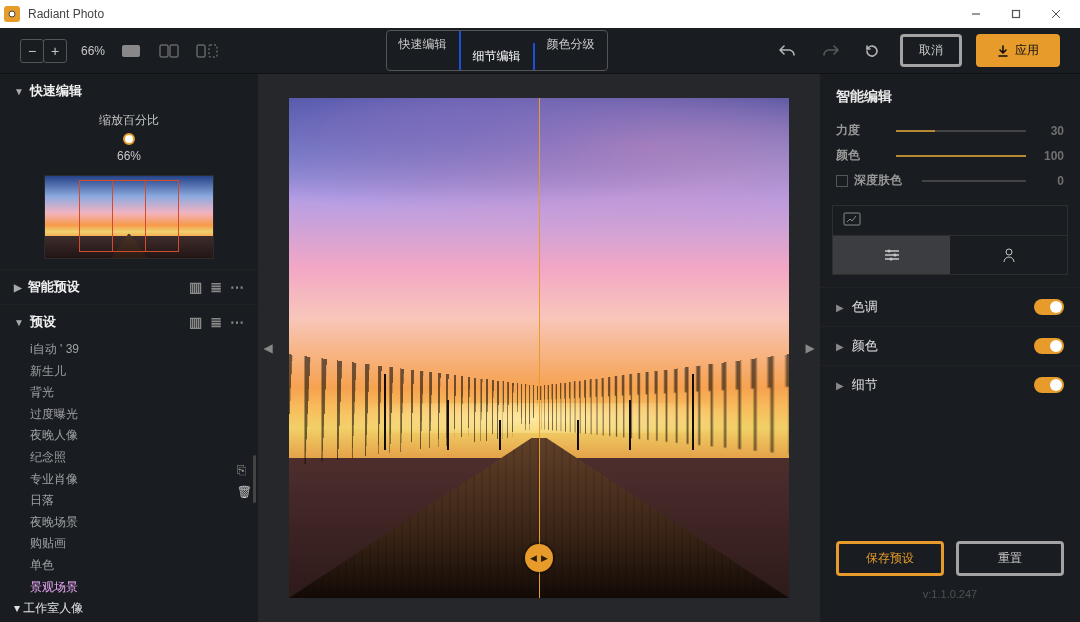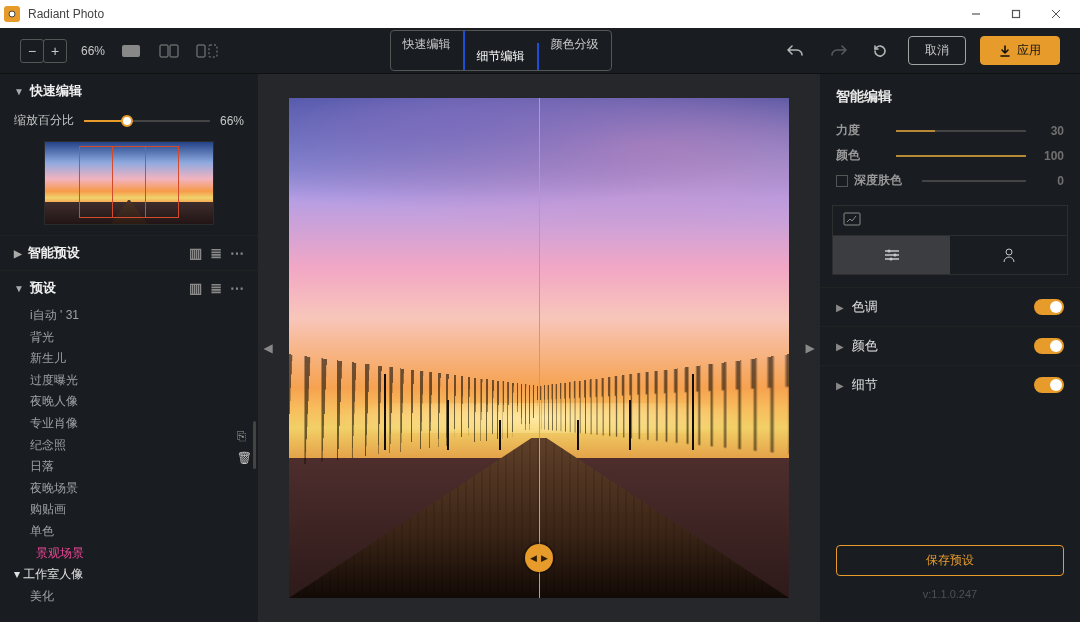--- a/index.html
+++ b/index.html
@@ -20,51 +20,51 @@
   .sqbtn    { width:24px; height:24px; border:1px solid #555; color:#c8c8c8; display:flex; align-items:center; justify-content:center; background:transparent; border-radius:3px; cursor:pointer; font-size:14px; }
   .sqbtn + .sqbtn { margin-left:-1px; }
   .zoom-lbl { margin-left:14px; color:#c8c8c8; }
   .view-ico { width:24px; height:20px; color:#888; display:flex; align-items:center; justify-content:center; }
   .seg      { display:flex; border:1px solid #555; border-radius:4px; overflow:hidden; margin:0 auto; }
   .seg-item { padding:5px 12px; font-size:12px; color:#ccc; border-right:2px solid #1d4ed8; cursor:pointer; }
   .seg-item:last-child { border-right:none; }
   .seg-item.active { color:#fff;margin-top:12px; }
   .spacer   { flex:1; }
   .icobtn   { width:28px; height:28px; color:#b5b5b5; display:flex; align-items:center; justify-content:center; cursor:pointer; }
-  .btn      { border:1px solid #a3a3a3; color:#c8c8c8; padding:5px 16px; border-radius:4px; background:transparent; cursor:pointer; font-size:12px; }
+  .btn      { border:3px solid #a3a3a3; color:#c8c8c8; padding:5px 16px; border-radius:4px; background:transparent; cursor:pointer; font-size:12px; }
   .btn.primary { background:#e79b2b; color:#111; border-color:#e79b2b; font-weight:500; display:flex; align-items:center; gap:6px; padding:5px 18px; }
 
   
   .main     { flex:1; display:flex; min-height:0; }
   .left     { width:258px; background:#191c20; display:flex; flex-direction:column; overflow:hidden; }
   .panel-h  { display:flex; align-items:center; padding:8px 14px; color:#f0f0f0; font-size:13px; font-weight:600; }
   .panel-h .arrow { margin-right:6px; color:#aaa; font-size:10px; }
   .panel-h .hicons { margin-left:auto; display:flex; gap:8px; color:#888; font-size:14px; }
 
-  .zoom-row { display:flex; align-items:center; padding:4px 14px 10px; gap:10px; }
+  .zoom-row { display:flex; align-items:center; padding:4px 14px 10px; gap:10px;flex-direction:column; }
   .slider   { flex:1; position:relative; height:14px; }
   .slider .track { position:absolute; top:50%; left:0; right:0; height:2px; background:#444; transform:translateY(-50%); }
   .slider .fill  { position:absolute; top:50%; left:0; height:2px; background:#e79b2b; transform:translateY(-50%); }
   .slider .knob  { position:absolute; top:50%; width:12px; height:12px; border-radius:50%; background:#fff; border:2px solid #e79b2b; transform:translate(-50%,-50%); }
 
   .thumb    { margin:2px 44px 10px; position:relative; height:84px; border:1px solid #2b2b2b; overflow:hidden; }
   .thumb .sky      { position:absolute; inset:0; background:linear-gradient(180deg,#244287 0%, #8da9df 25%, #f2b3c0 45%, #f79a4a 60%, #efd26c 68%, #f7a851 74%, #864537 90%); }
   .thumb .sea      { position:absolute; left:0; right:0; bottom:0; height:22px; background:linear-gradient(180deg,#3f2d2d 0%, #221515 100%); }
   .thumb .deck     { position:absolute; left:39%; right:39%; bottom:0; height:24px; background:linear-gradient(180deg,#4d3528 0%, #2b1b13 100%); clip-path:polygon(48% 0,52% 0,100% 100%,0 100%); }
   .thumb .crop     { position:absolute; left:34px; top:4px; right:34px; bottom:6px; border:1px solid #d14b2c; }
   .thumb .crop::before { content:""; position:absolute; left:33%; top:0; bottom:0; width:1px; background:#d14b2c; }
   .thumb .crop::after  { content:""; position:absolute; left:66%; top:0; bottom:0; width:1px; background:#d14b2c; }
 
   .section  { border-top:1px solid #222; }
   .presets  { flex:1; overflow:hidden; position:relative; }
   .tree     { padding:0 14px 4px; line-height:1.8; color:#9ea0a4; font-size:12px; }
   .tree .grp { color:#e0e0e0; }
   .tree ul  { list-style:none; padding-left:16px; }
   .tree li  { cursor:pointer; }
-  .tree li.active { color:#ec4899;margin-left:6px; }
+  .tree li.active { color:#f0abfc; }
 
   .scroll-ind { position:absolute; right:2px; top:150px; width:3px; height:48px; background:#444; border-radius:2px; }
   .preset-actions { position:absolute; right:6px; top:158px; display:flex; flex-direction:column; gap:8px; color:#9a9a9a; }
   .preset-actions .del { color:#c8c8c8; }
 
   
   .center   { flex:1; background:#25272b; display:flex; align-items:center; justify-content:center; position:relative; }
   .ab-nav   { width:14px; height:36px; color:#888; display:flex; align-items:center; justify-content:center; cursor:pointer; }
   .canvas   { position:relative; width:500px; height:500px; margin:0 14px; overflow:hidden; }
   .canvas .sky   { position:absolute; inset:0; background:
@@ -263,27 +263,27 @@
           <span>预设</span>
           <span class="hicons">
             <span>▥</span>
             <span>≣</span>
             <span>⋯</span>
           </span>
         </div>
 
         <div class="tree">
           <ul>
-            <li>i自动 ' 31</li>
+            <li>i自动 ' 39</li>
+            <li>新生儿</li>
             <li>背光</li>
-            <li>新生儿</li>
             <li>过度曝光</li>
             <li>夜晚人像</li>
+            <li>纪念照</li>
             <li>专业肖像</li>
-            <li>纪念照</li>
             <li>日落</li>
             <li>夜晚场景</li>
             <li>购贴画</li>
             <li>单色</li>
             <li class="active">景观场景</li>
           </ul>
           <div class="grp">▾ <span>工作室人像</span></div>
           <ul>
             <li>美化</li>
 
@@ -387,19 +387,20 @@
         <div class="acc-item">
           <span class="arrow">▶</span>
           <span class="name">细节</span>
           <span class="toggle"></span>
         </div>
       </div>
 
       <div class="footer">
         <div class="row">
           <button class="btn save">保存预设</button>
+          <button class="btn">重置</button>
         </div>
       </div>
       <div class="ver">v:1.1.0.247</div>
     </div>
 
   </div>
 </div>
 
 </body></html>

